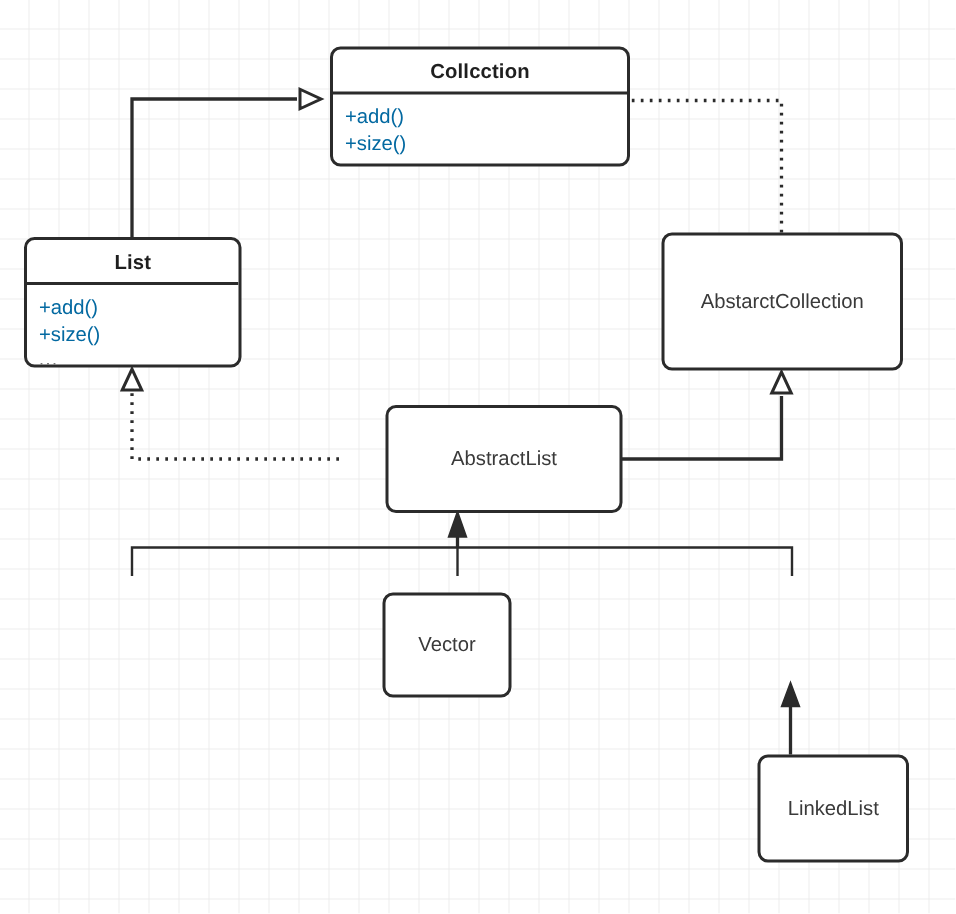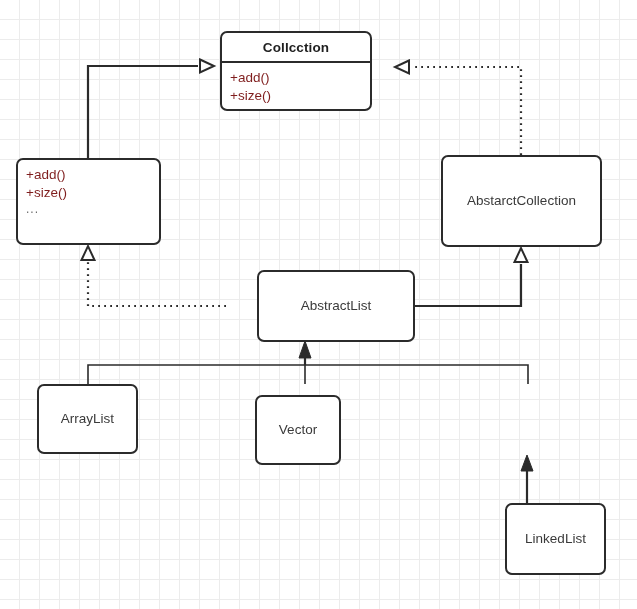--- a/index.html
+++ b/index.html
@@ -47,21 +47,21 @@
   }
   .classified .node-title {
     padding: 7px 4px 6px 4px;
     border-bottom: 2px solid #2b2b2b;
   }
   .node-members {
     padding: 6px 0 0 8px;
   }
   .member {
     font-size: 13.5px;
-    color: #7f1d1d;
+    color: #0369a1;
     line-height: 18px;
     white-space: nowrap;
   }
   .member.ellipsis {
     font-size: 12px;
     line-height: 15px;
     color: #6a6a6a;
     letter-spacing: 1px;
   }
   .simple {
@@ -111,48 +111,46 @@
       <path d="M 299 358 L 305 341 L 311 358 Z" fill="#2b2b2b" stroke="#2b2b2b" stroke-width="1" stroke-linejoin="miter"></path>
     </g>
 
     <g>
       <path d="M 527 503 L 527 470" fill="none" stroke="#2b2b2b" stroke-width="2.2"></path>
       <path d="M 521 471 L 527 455 L 533 471 Z" fill="#2b2b2b" stroke="#2b2b2b" stroke-width="1" stroke-linejoin="miter"></path>
     </g>
 
   </svg>
 
-  <div class="node classified" style="left:220px; top:31px; width:152px; height:80px;">
+  <div class="node classified" style="left:220px; top:31px; width:200px; height:80px;">
     <div class="node-title">Collcction</div>
     <div class="node-members">
       <div class="member">+add()</div>
       <div class="member">+size()</div>
       <div class="member ellipsis">...</div>
     </div>
   </div>
 
   <div class="node classified" style="left:16px; top:158px; width:145px; height:87px;">
+    <div class="node-title">List</div>
     <div class="node-members">
       <div class="member">+add()</div>
       <div class="member">+size()</div>
       <div class="member ellipsis">...</div>
     </div>
   </div>
 
   <div class="node simple" style="left:441px; top:155px; width:161px; height:92px;">
     <div class="node-label">AbstarctCollection</div>
   </div>
 
   <div class="node simple" style="left:226px; top:270px; width:158px; height:72px;margin-left:31px;">
     <div class="node-label">AbstractList</div>
   </div>
 
-  <div class="node simple" style="left:37px; top:384px; width:101px; height:70px;">
-    <div class="node-label">ArrayList</div>
-  </div>
 
   <div class="node simple" style="left:255px; top:384px; width:86px; height:70px;margin-top:11px;">
     <div class="node-label">Vector</div>
   </div>
 
 
   <div class="node simple" style="left:477px; top:503px; width:101px; height:72px;margin-left:28px;">
     <div class="node-label">LinkedList</div>
   </div>
 

